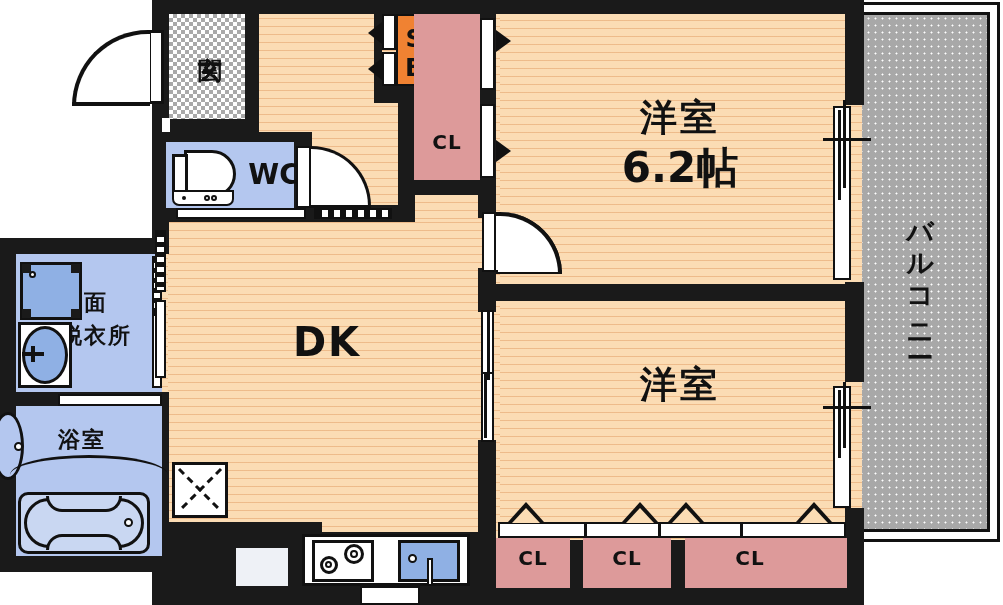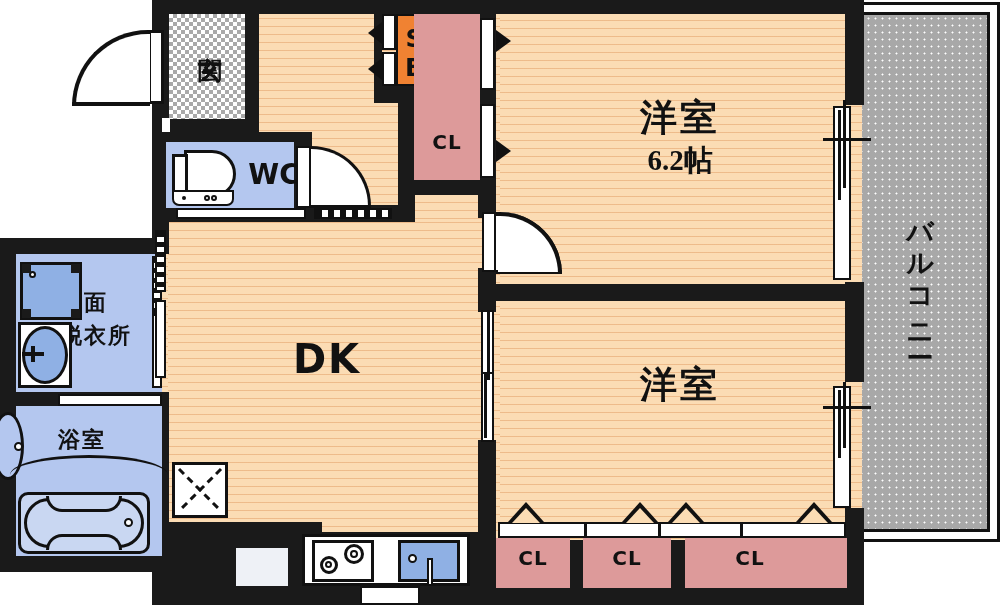--- a/index.html
+++ b/index.html
@@ -40,21 +40,21 @@
   }
 
   
   .lbl{
     position:absolute;color:#111;text-align:center;
     font-family:"DejaVu Sans","Liberation Sans",sans-serif;
     font-weight:700;line-height:1.08;white-space:pre;
     pointer-events:none;
   }
   .lbl-room{font-size:37px;letter-spacing:3px;}
-  .lbl-area{font-size:29px;letter-spacing:0px;font-family:Liberation Serif, serif;}
+  .lbl-area{font-size:42px;letter-spacing:0px;}
   .lbl-dk{font-size:40px;letter-spacing:2px;}
   .lbl-cl{font-size:20px;letter-spacing:1px;font-weight:600;}
   .lbl-sb{font-size:25px;font-weight:600;}
   .lbl-wc{font-size:28px;font-weight:600;}
   .lbl-small{font-size:22px;letter-spacing:2px;font-weight:700;}
   .lbl-genkan{font-size:24px;letter-spacing:2px;font-weight:700;}
   .vert{writing-mode:vertical-rl;text-orientation:upright;}
   .lbl-balcony{font-size:27px;letter-spacing:5px;font-weight:700;}
 </style>
 </head>
@@ -69,21 +69,21 @@
   <div class="abs floor" style="left:162px;top:10px;width:700px;height:588px;"></div>
 
   <div class="abs floor" style="left:500px;top:12px;width:348px;height:272px;"></div>
   <div class="lbl lbl-room" style="left:600px;top:98px;width:160px;">洋室</div>
   <div class="lbl lbl-area" style="left:590px;top:145px;width:180px;">6.2帖</div>
 
   <div class="abs floor" style="left:500px;top:300px;width:348px;height:232px;"></div>
   <div class="lbl lbl-room" style="left:600px;top:365px;width:160px;">洋室</div>
 
   <div class="abs floor" style="left:168px;top:222px;width:322px;height:322px;"></div>
-  <div class="lbl lbl-dk" style="left:262px;top:338px;width:130px;">DK</div>
+  <div class="lbl lbl-dk" style="left:262px;top:321px;width:130px;">DK</div>
 
   <div class="abs wall" style="left:152px;top:0px;width:712px;height:14px;"></div>
 
   <div class="abs wall" style="left:152px;top:586px;width:712px;height:19px;"></div>
 
   <div class="abs wall" style="left:845px;top:0px;width:19px;height:105px;"></div>
   <div class="abs wall" style="left:845px;top:282px;width:19px;height:100px;"></div>
   <div class="abs wall" style="left:845px;top:508px;width:19px;height:97px;"></div>
 
   <div class="abs wall" style="left:152px;top:0px;width:17px;height:238px;"></div>

